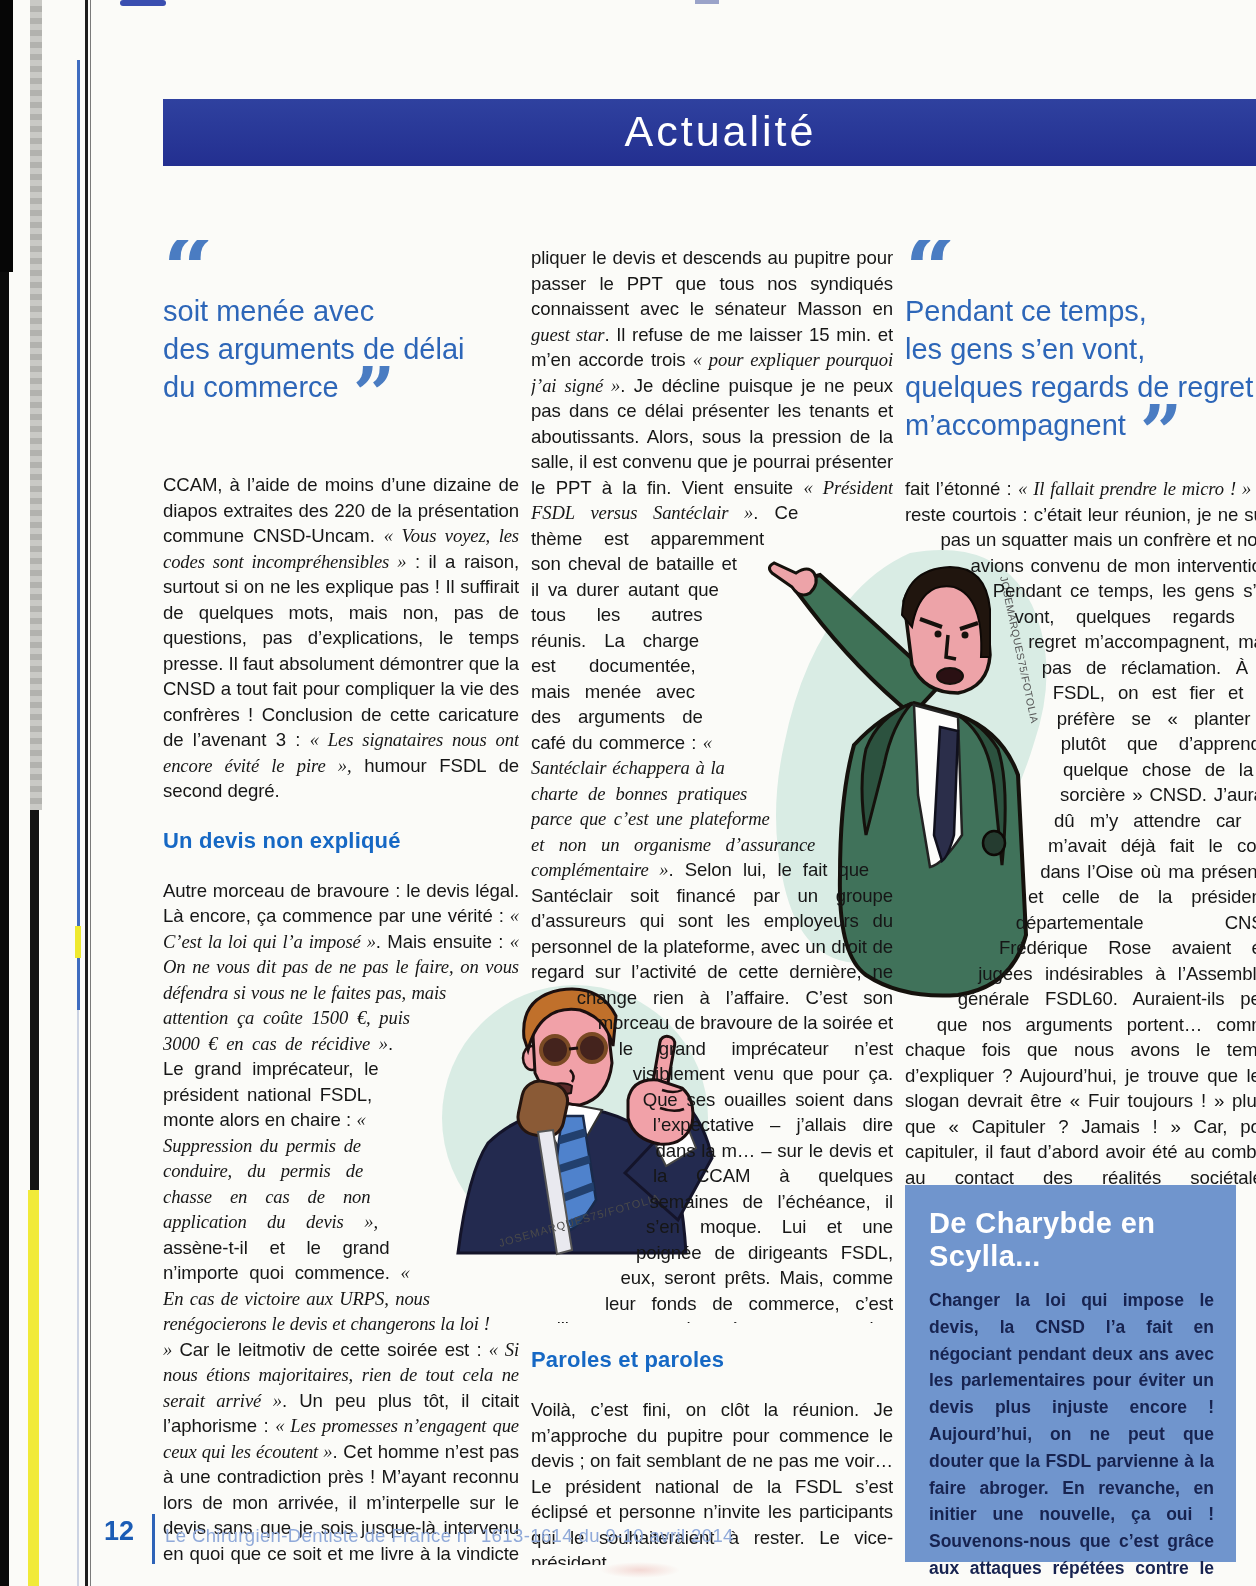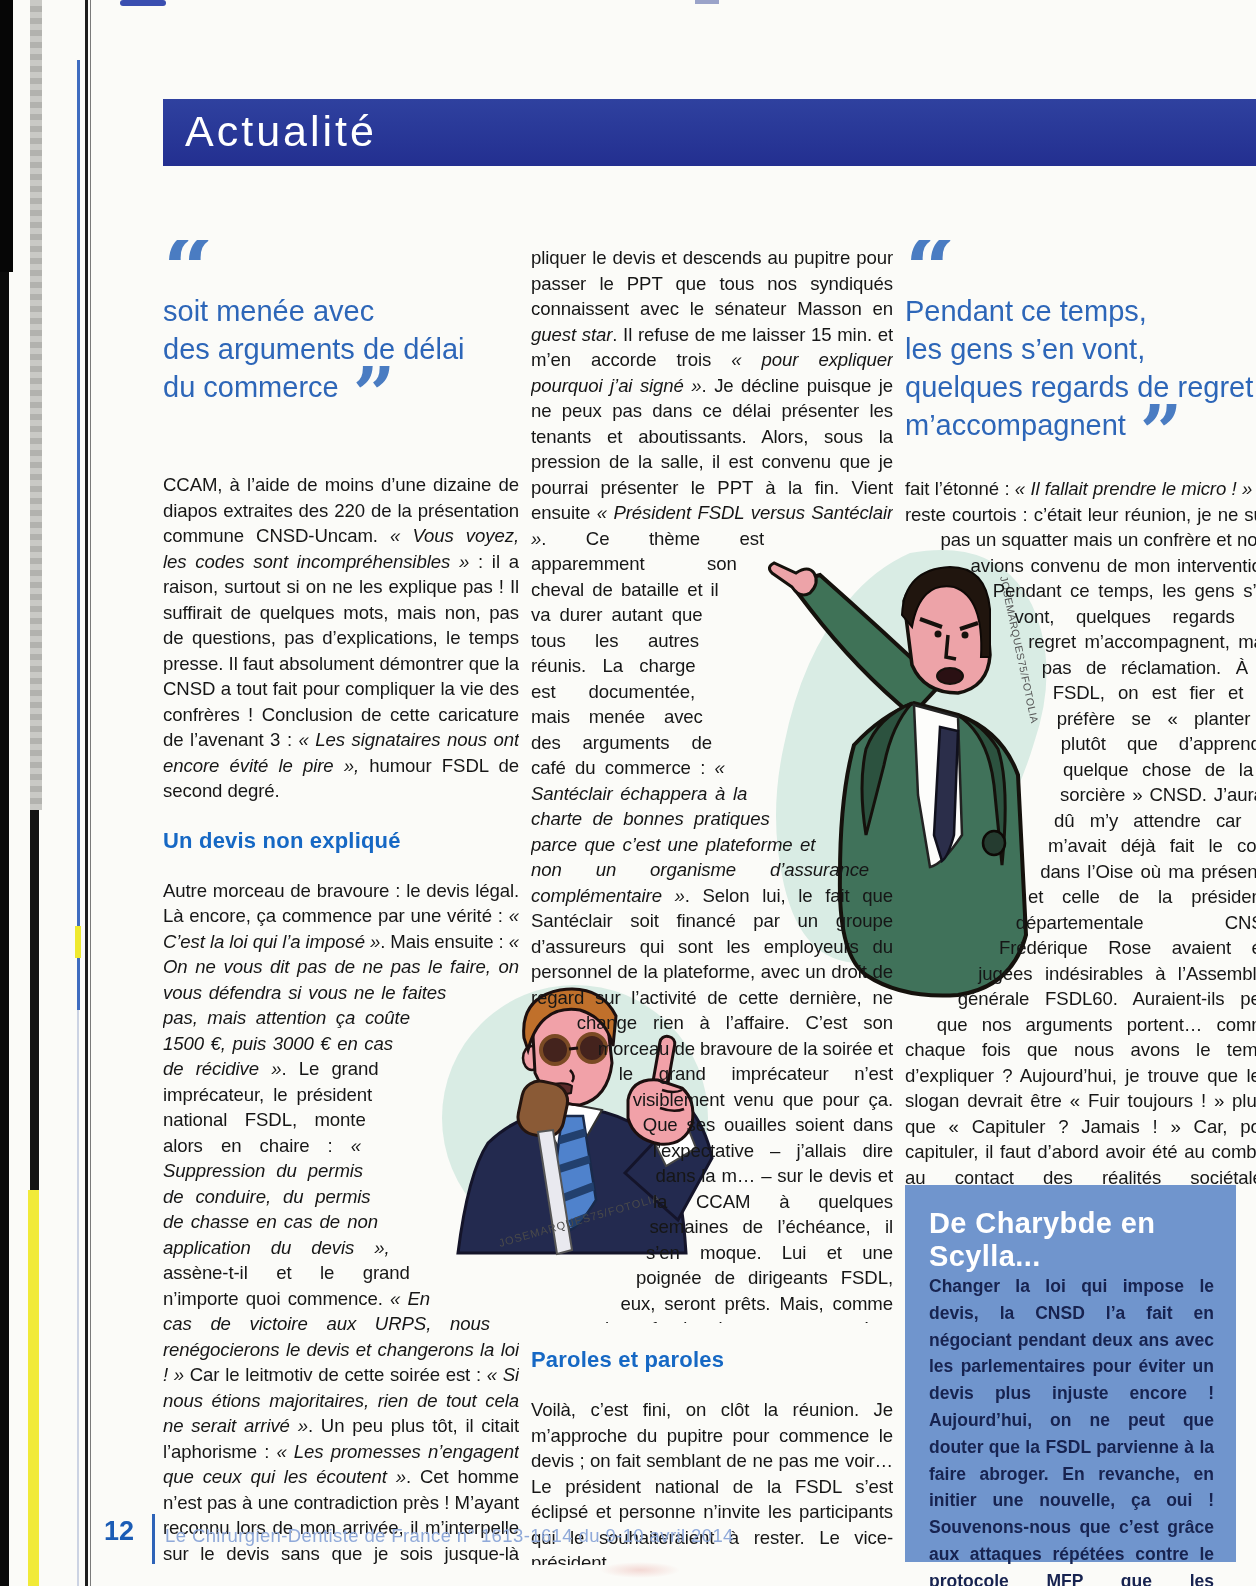--- a/index.html
+++ b/index.html
@@ -24,32 +24,32 @@
   .a-yellowseg{left:75px;top:926px;width:6px;height:32px;background:#efe92f;}
   .a-gutter1{left:85px;top:0;width:3px;height:1586px;background:#1d1d1d;}
   .a-gutter2{left:90px;top:0;width:1px;height:1586px;background:#7a7a7a;}
   .a-topfrag1{left:120px;top:0;width:46px;height:6px;background:#3a4eb0;border-radius:3px;}
   .a-topfrag2{left:695px;top:0;width:24px;height:4px;background:#9aa3c9;}
   .a-smudge{left:600px;top:1562px;width:80px;height:16px;border-radius:50%;
      background:radial-gradient(closest-side,#f0c9c4,transparent);opacity:.7;}
 
   
   .header{position:absolute;left:163px;top:99px;right:0;height:67px;
-     background:linear-gradient(180deg,#2f419f,#232f90);z-index:4;}
+     background:linear-gradient(180deg,#2f419f,#232f90);z-index:4;text-align:center;}
   .header-label{color:#fff;font-size:43px;line-height:65px;padding-left:22px;
      letter-spacing:3px;font-weight:400;}
 
   
   .col{position:absolute;top:240px;z-index:2;}
   .col1{left:163px;width:356px;height:1326px;overflow:hidden;}
   .col2{left:531px;width:362px;top:245px;height:1320px;overflow:hidden;}
   .col3{left:905px;width:372px;height:945px;overflow:hidden;}
   .bodytext{font-size:18.6px;line-height:25.5px;text-align:justify;color:#161616;
      letter-spacing:-0.1px;}
-  .it{font-style:italic;}
+  .it{font-style:italic;font-family:Liberation Serif, serif;}
   .subhead{font-weight:bold;color:var(--subhead_blue);font-size:22px;text-align:left;
      margin:24px 0 24px;letter-spacing:0.2px;}
   .p2col2{max-height:1100px;}
   .p1col2{height:1078px;overflow:hidden;}
 
   
   .quote{margin-bottom:18px;}
   .q1{height:214px;}
   .q3{height:218px;}
   .qopen{font-family:"DejaVu Serif",serif;font-size:88px;line-height:58px;height:52px;
@@ -70,21 +70,21 @@
      shape-outside:polygon(0% 0%,30% 8%,58% 20%,78% 34%,84% 48%,74% 64%,56% 78%,30% 90%,8% 100%,0% 100%);}
 
   
   .illus{position:absolute;z-index:1;}
   .illus-speaker{left:420px;top:958px;width:300px;height:300px;}
   .illus-pointing{left:762px;top:535px;width:298px;height:492px;}
 
   
   .sidebar{position:absolute;left:905px;top:1185px;width:331px;height:377px;z-index:6;
      background:var(--sidebar_bg);box-sizing:border-box;padding:22px 22px 18px 24px;}
-  .sidebar-title{color:#fff;font-size:29px;font-weight:bold;letter-spacing:0.4px;}
+  .sidebar-title{color:#fff;font-size:29px;font-weight:bold;letter-spacing:0.4px;margin-bottom:14px;}
   .sidebar-body{color:var(--sidebar_text);font-weight:bold;font-size:17.5px;line-height:26.8px;
      text-align:justify;}
 
   
   .pagenum{position:absolute;left:104px;top:1516px;color:var(--page_number_blue);
      font-weight:bold;font-size:27px;z-index:5;}
   .footer-rule{position:absolute;left:152px;top:1514px;width:3px;height:50px;background:#2e63b8;z-index:5;}
   .footer-text{position:absolute;left:165px;top:1525px;color:var(--footer_blue);
      font-size:18.5px;letter-spacing:0.4px;z-index:5;}
 </style>

